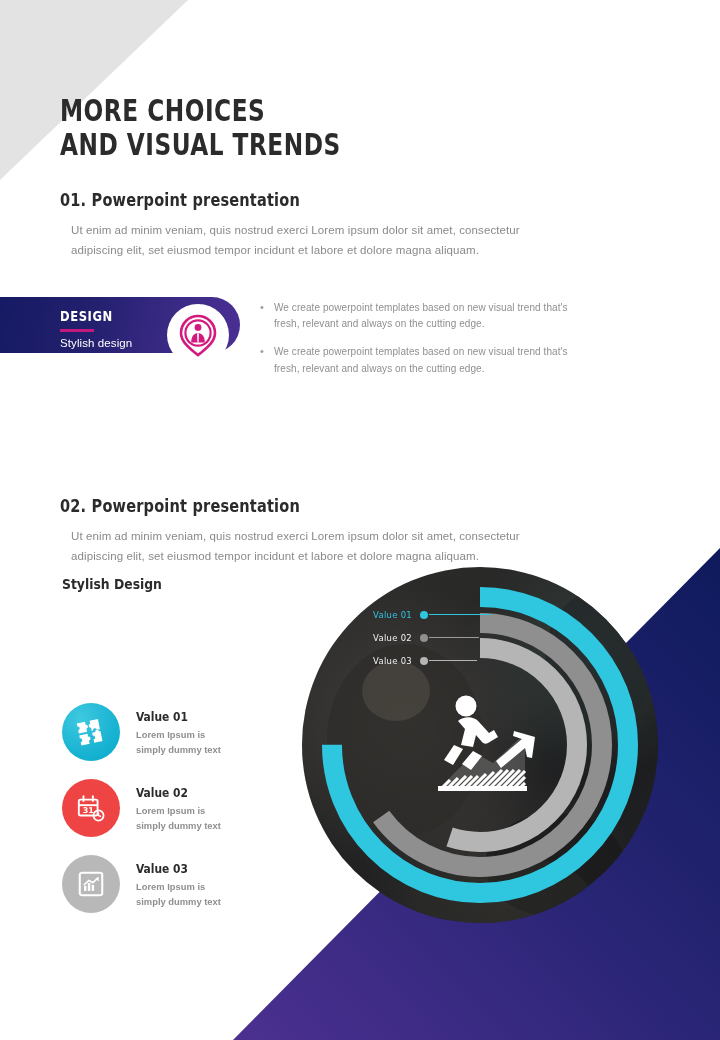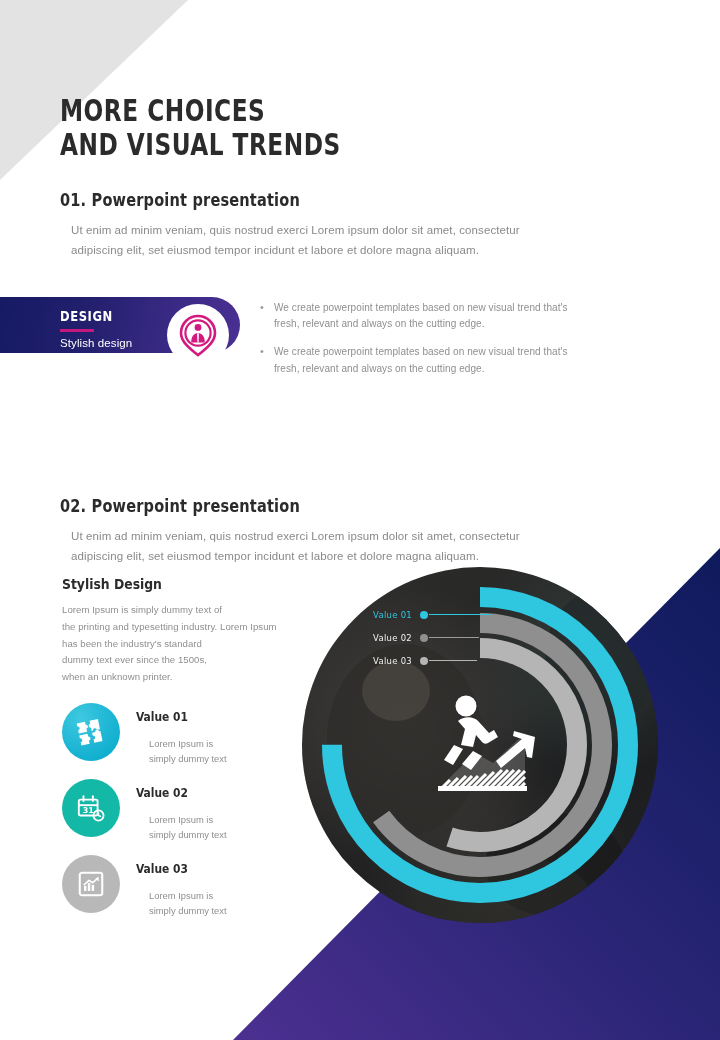--- a/index.html
+++ b/index.html
@@ -188,38 +188,39 @@
     width: 58px;
     height: 58px;
     min-width: 58px;
     border-radius: 50%;
     display: flex;
     align-items: center;
     justify-content: center;
     margin-right: 16px;
   }
   .value-icon.c1 { background: radial-gradient(circle at 32% 26%, #3ec9e0 0%, #22b8d6 45%, #03a8c8 100%); }
-  .value-icon.c2 { background: #14b8a6; }
+  .value-icon.c2 { background: #ef4444; }
   .value-icon.c3 { background: #b8b8b8; }
   .value-text { padding-top: 6px; }
   .value-title {
     font-size: 12.5px;
     font-weight: 700;
     color: #2b2b2b;
     margin: 0 0 4px 0;
     font-family: "DejaVu Sans Condensed", "Liberation Sans Narrow", "Liberation Sans", sans-serif;
     transform: scaleX(0.95);
     transform-origin: left center;
   }
   .value-desc {
     font-size: 9.4px;
     line-height: 1.55;
     color: #8f8f8f;
-    margin: 13px;
+    margin: 0;
     white-space: pre-line;
+    font-weight: bold;
   }
 
   
   .donut-wrap {
     position: absolute;
     left: 300px;
     top: 565px;
     width: 360px;
     height: 360px;
   }
@@ -310,25 +311,20 @@
   <li>We create powerpoint templates based on new visual trend that's fresh, relevant and always on the cutting edge.</li>
 </ul>
 
 <div class="section" id="section-02">
   <h2 class="section-heading">02. Powerpoint presentation</h2>
   <p class="section-body">Ut enim ad minim veniam, quis nostrud exerci  Lorem ipsum dolor sit amet, consectetur adipiscing elit, set eiusmod tempor incidunt et labore et dolore magna aliquam.</p>
 </div>
 
 <div class="stylish-block">
   <h3 class="stylish-title">Stylish Design</h3>
-  <p class="stylish-body">Lorem Ipsum is simply dummy text of
-the printing and typesetting industry. Lorem Ipsum
-has been the industry's standard
-dummy text ever since the 1500s,
-when an unknown printer.</p>
 </div>
 
 <div class="value-list">
 
   <div class="value-row">
     <div class="value-icon c1">
       <svg width="30" height="30" viewBox="0 0 32 32">
         <g fill="#ffffff" transform="rotate(-12 16 16)">
           <path d="M3 4 h9 v3.2 a2.1 2.1 0 1 1 0 4.2 V15 H3 V11.4 a2.1 2.1 0 1 0 0-4.2 Z"></path>
           <path d="M17 4 h9 v11 h-3.4 a2.1 2.1 0 1 0-4.2 0 H17 V11.4 a2.1 2.1 0 1 1 0-4.2 Z"></path>

